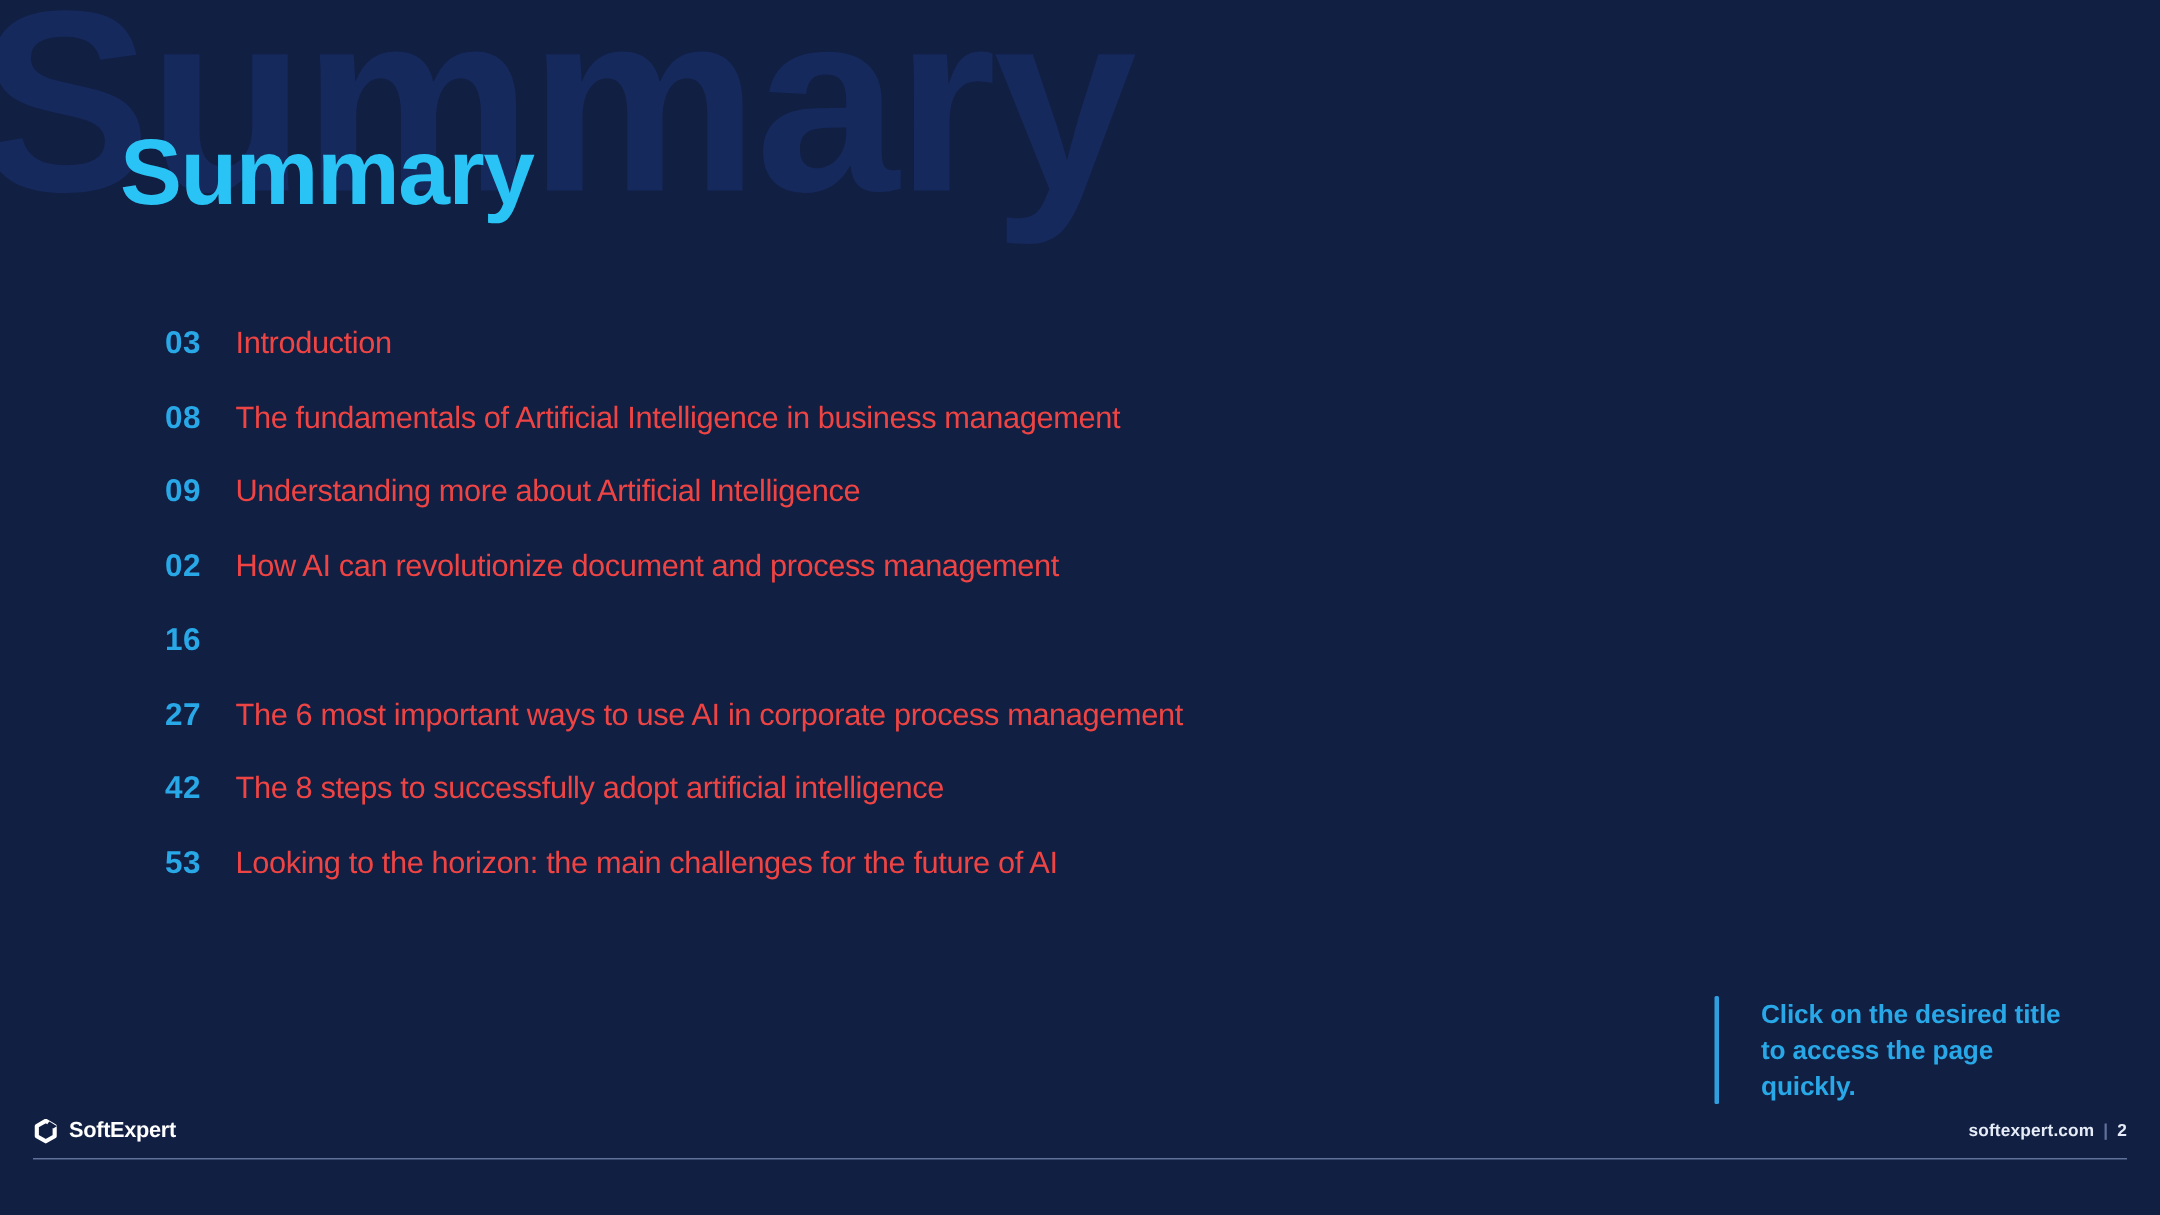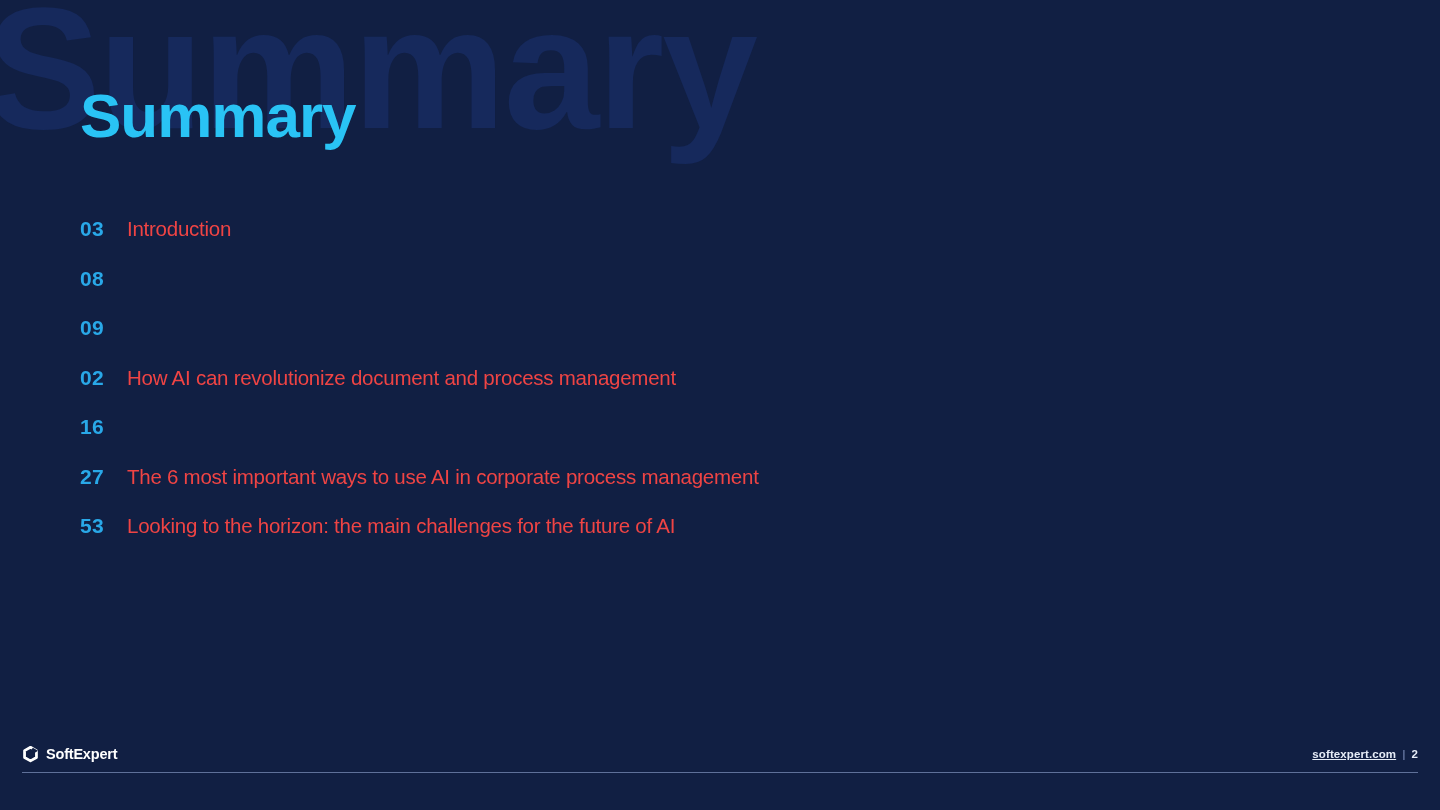--- a/index.html
+++ b/index.html
@@ -61,20 +61,21 @@
     left:80px;
     top:218px;
     width:1100px;
   }
 
   .toc-row {
     display:flex;
     align-items:baseline;
     height:49.5px;
     cursor:pointer;
+    margin-left:30px;
   }
 
   .toc-page {
     flex:0 0 47px;
     font-size:21px;
     font-weight:700;
     color:#29a8e8;
     letter-spacing:0.4px;
     line-height:1;
   }
@@ -161,21 +162,21 @@
     top:9px;
     display:flex;
     align-items:center;
     gap:6px;
     font-size:11.5px;
     font-weight:700;
     letter-spacing:0.1px;
     line-height:1;
   }
 
-  .footer-site { color:#e6ecf7;text-decoration:underline; }
+  .footer-site { color:#e6ecf7; }
   .footer-sep  { color:#5f7099; }
   .footer-page { color:#e6ecf7; }
 </style>
 </head>
 <body>
 
 <div class="slide">
 
   <div class="ghost-title">Summary</div>
 
@@ -183,48 +184,62 @@
 
   <div class="toc">
 
     <div class="toc-row">
       <span class="toc-page">03</span>
       <span class="toc-label">Introduction</span>
     </div>
 
     <div class="toc-row">
       <span class="toc-page">08</span>
+      <span class="toc-label">The fundamentals of Artificial Intelligence in business management</span>
     </div>
 
     <div class="toc-row">
       <span class="toc-page">09</span>
+      <span class="toc-label">Understanding more about Artificial Intelligence</span>
     </div>
 
     <div class="toc-row">
       <span class="toc-page">02</span>
       <span class="toc-label">How AI can revolutionize document and process management</span>
     </div>
 
     <div class="toc-row">
       <span class="toc-page">16</span>
     </div>
 
     <div class="toc-row">
       <span class="toc-page">27</span>
       <span class="toc-label">The 6 most important ways to use AI in corporate process management</span>
     </div>
 
+    <div class="toc-row">
+      <span class="toc-page">42</span>
+      <span class="toc-label">The 8 steps to successfully adopt artificial intelligence</span>
+    </div>
 
     <div class="toc-row">
       <span class="toc-page">53</span>
       <span class="toc-label">Looking to the horizon: the main challenges for the future of AI</span>
     </div>
 
   </div>
 
+  <div class="hint">
+    <div class="hint-bar"></div>
+    <div class="hint-text">
+      <div>Click on the desired title</div>
+      <div>to access the page</div>
+      <div>quickly.</div>
+    </div>
+  </div>
 
   <div class="footer-divider"></div>
 
   <div class="footer">
 
     <div class="brand">
       <svg class="brand-mark" viewBox="0 0 32 32">
         <path d="M16 2.4 L27.2 8.8 L27.2 21.6 L16 28 L4.8 21.6 L4.8 8.8 Z" fill="none" stroke="#ffffff" stroke-width="5.2" stroke-linejoin="round"></path>
         <path d="M16 9.6 L21.4 12.7 L21.4 18.9 L16 22 L10.6 18.9 L10.6 12.7 Z" fill="#111f43"></path>
         <path d="M20.5 3.2 L30 9.0 L25.2 12.0 L17.5 7.0 Z" fill="#111f43"></path>

